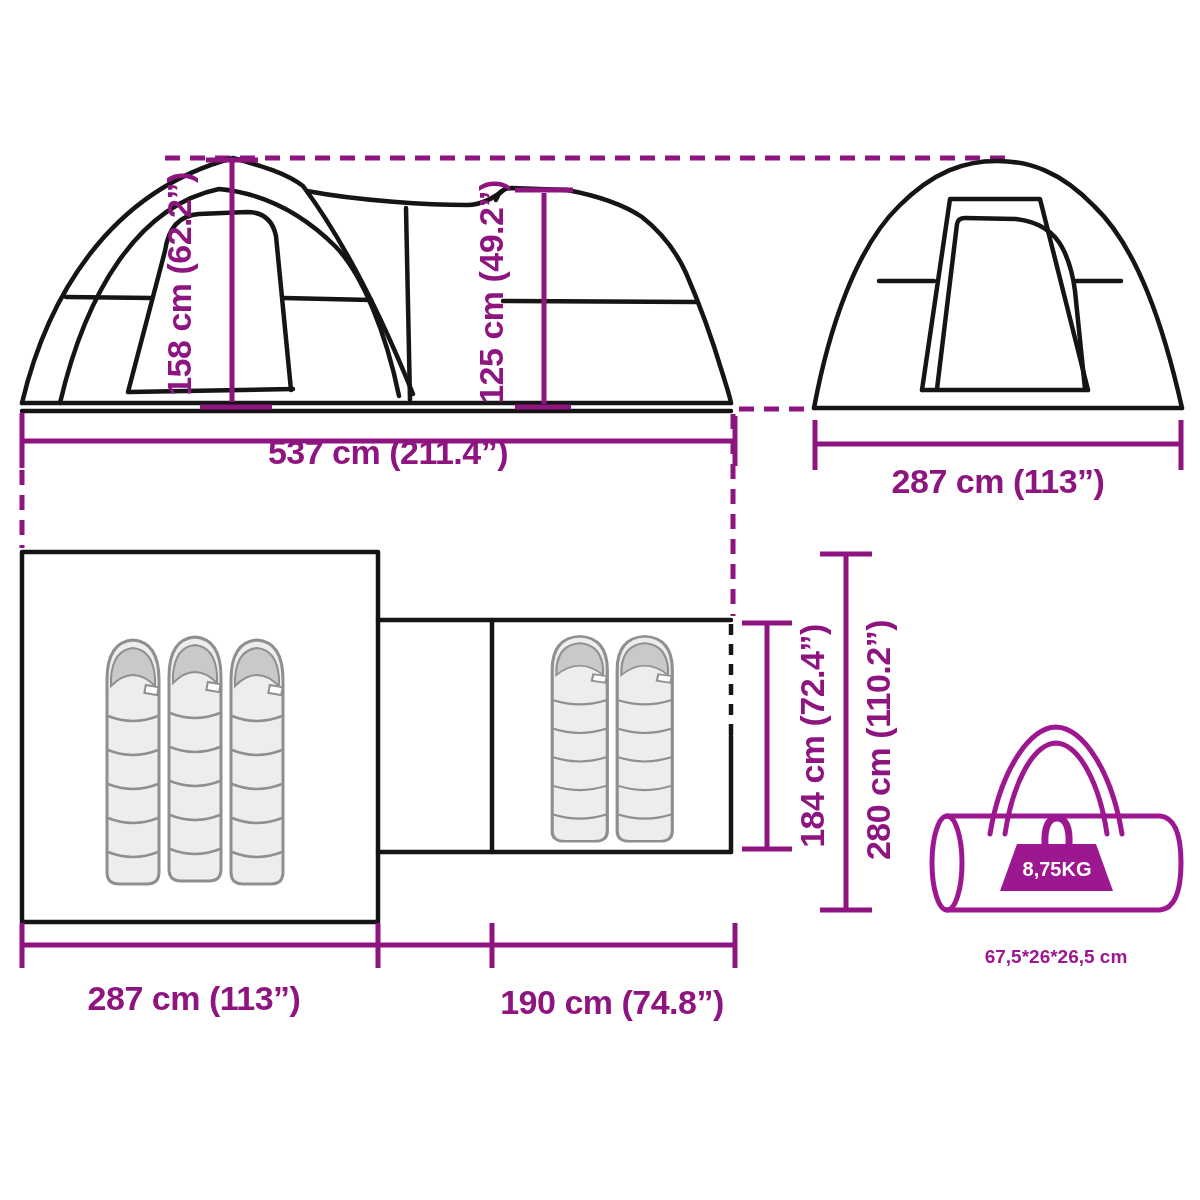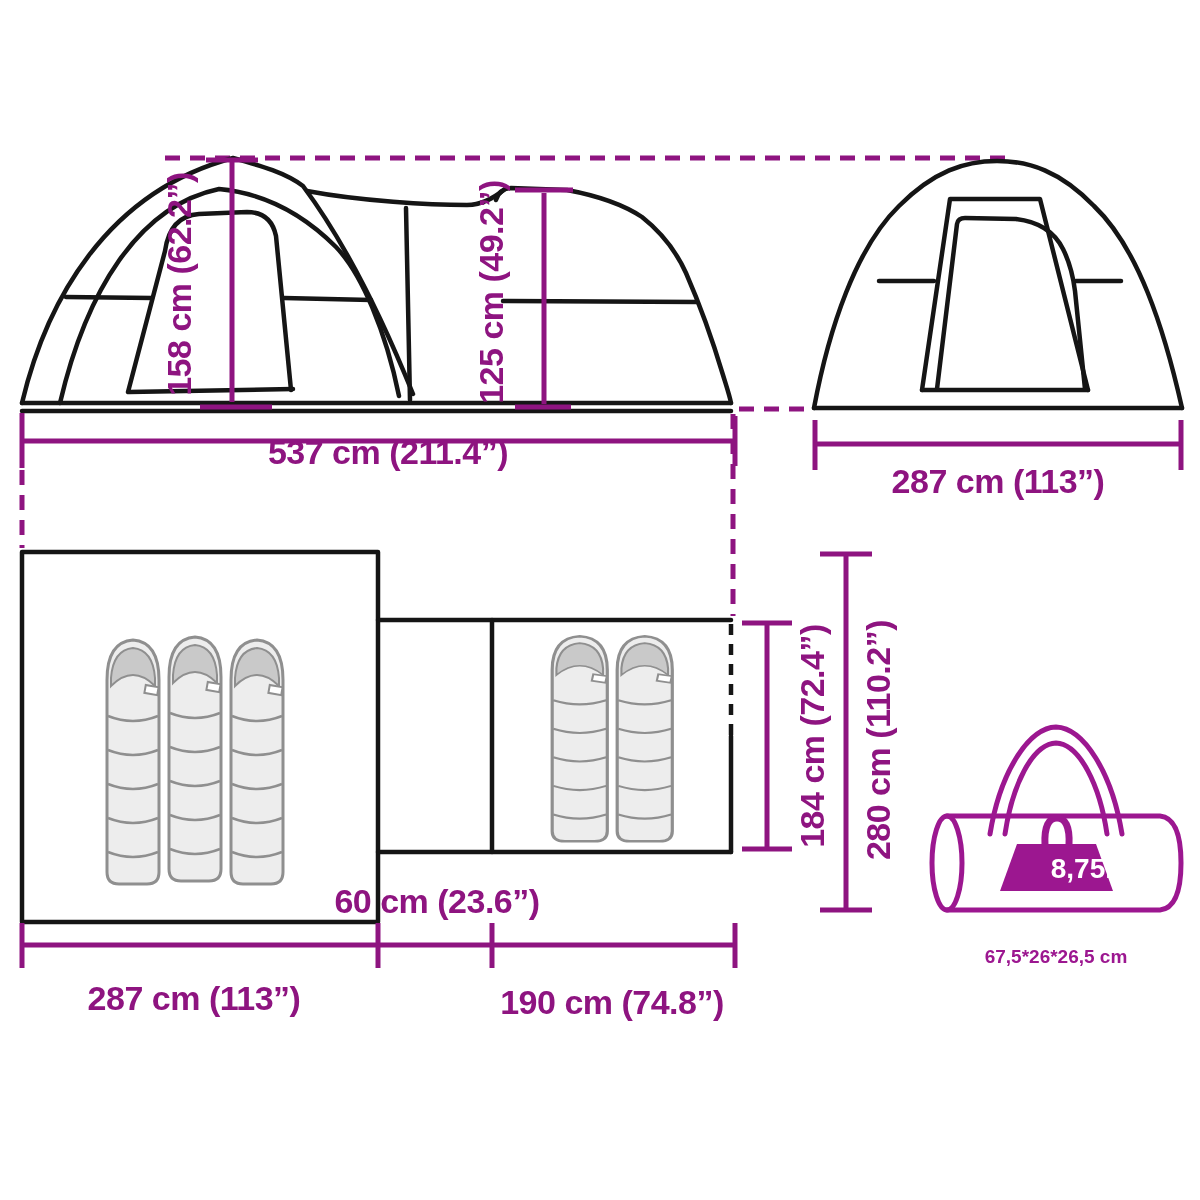--- a/index.html
+++ b/index.html
@@ -15,21 +15,21 @@
     position:absolute;
     transform:translate(-50%,-50%);
     font-weight:700;
     font-size:34px;
     letter-spacing:-0.5px;
     color:#8e1480;
     white-space:nowrap;
     line-height:1;
   }
   .lbl.rot{transform:translate(-50%,-50%) rotate(-90deg);}
-  .lbl.weight{font-size:28px;color:#ffffff;letter-spacing:0;margin-left:42px;}
+  .lbl.weight{font-size:20px;color:#ffffff;letter-spacing:0;}
   .lbl.bagsize{font-size:19px;color:#9c1790;letter-spacing:0;}
   .blk{stroke:#151515;stroke-width:4.5;fill:none;stroke-linecap:round;stroke-linejoin:round;}
   .acc{stroke:#8e1480;stroke-width:5;fill:none;stroke-linecap:butt;}
   .accdash{stroke:#8e1480;stroke-width:5;fill:none;stroke-dasharray:15 10;}
   .blkdash{stroke:#151515;stroke-width:4.5;fill:none;stroke-dasharray:11 9;}
   .bagline{stroke:#9c1790;stroke-width:5;fill:none;stroke-linecap:round;stroke-linejoin:round;}
   .sb-body{fill:#ededed;stroke:#8f8f8f;stroke-width:3;}
   .sb-hood{fill:#c9c9c9;stroke:#8f8f8f;stroke-width:2;}
   .sb-line{fill:none;stroke:#8f8f8f;stroke-width:2.5;}
   .sb-tag{fill:#ffffff;stroke:#8f8f8f;stroke-width:2;}
@@ -160,21 +160,20 @@
   <div class="lbl rot" style="left:491px;top:292px;">125 cm (49.2”)</div>
 
   <div class="lbl" style="left:388px;top:452px;">537 cm (211.4”)</div>
 
   <div class="lbl" style="left:998px;top:481px;">287 cm (113”)</div>
 
   <div class="lbl rot" style="left:812px;top:736px;">184 cm (72.4”)</div>
 
   <div class="lbl rot" style="left:878px;top:740px;">280 cm (110.2”)</div>
 
-  <div class="lbl" style="left:437px;top:901px;">60 cm (23.6”)</div>
 
   <div class="lbl" style="left:194px;top:998px;">287 cm (113”)</div>
 
   <div class="lbl" style="left:612px;top:1002px;">190 cm (74.8”)</div>
 
   <div class="lbl weight" style="left:1057px;top:869px;">8,75KG</div>
 
   <div class="lbl bagsize" style="left:1056px;top:956px;">67,5*26*26,5 cm</div>
 
 </div>

